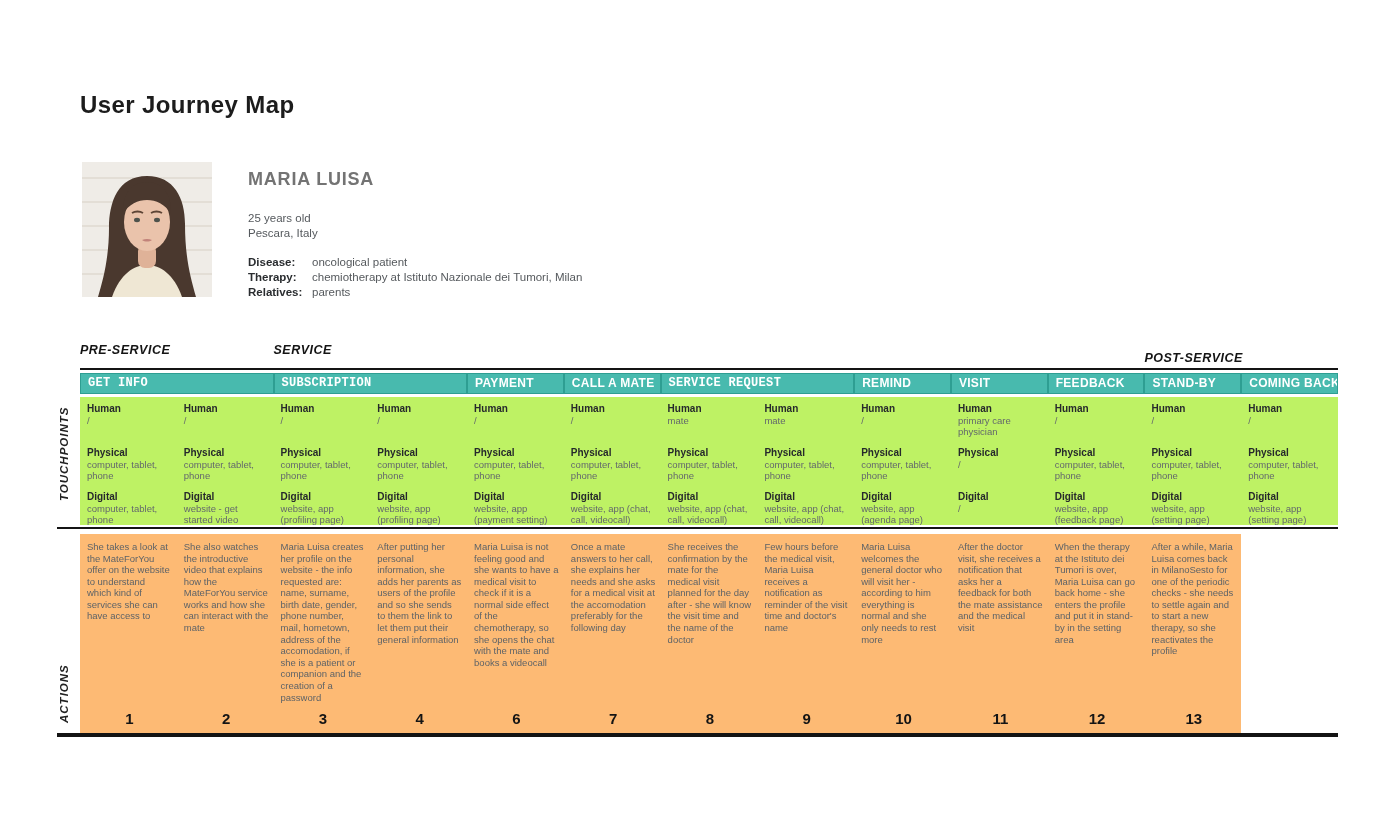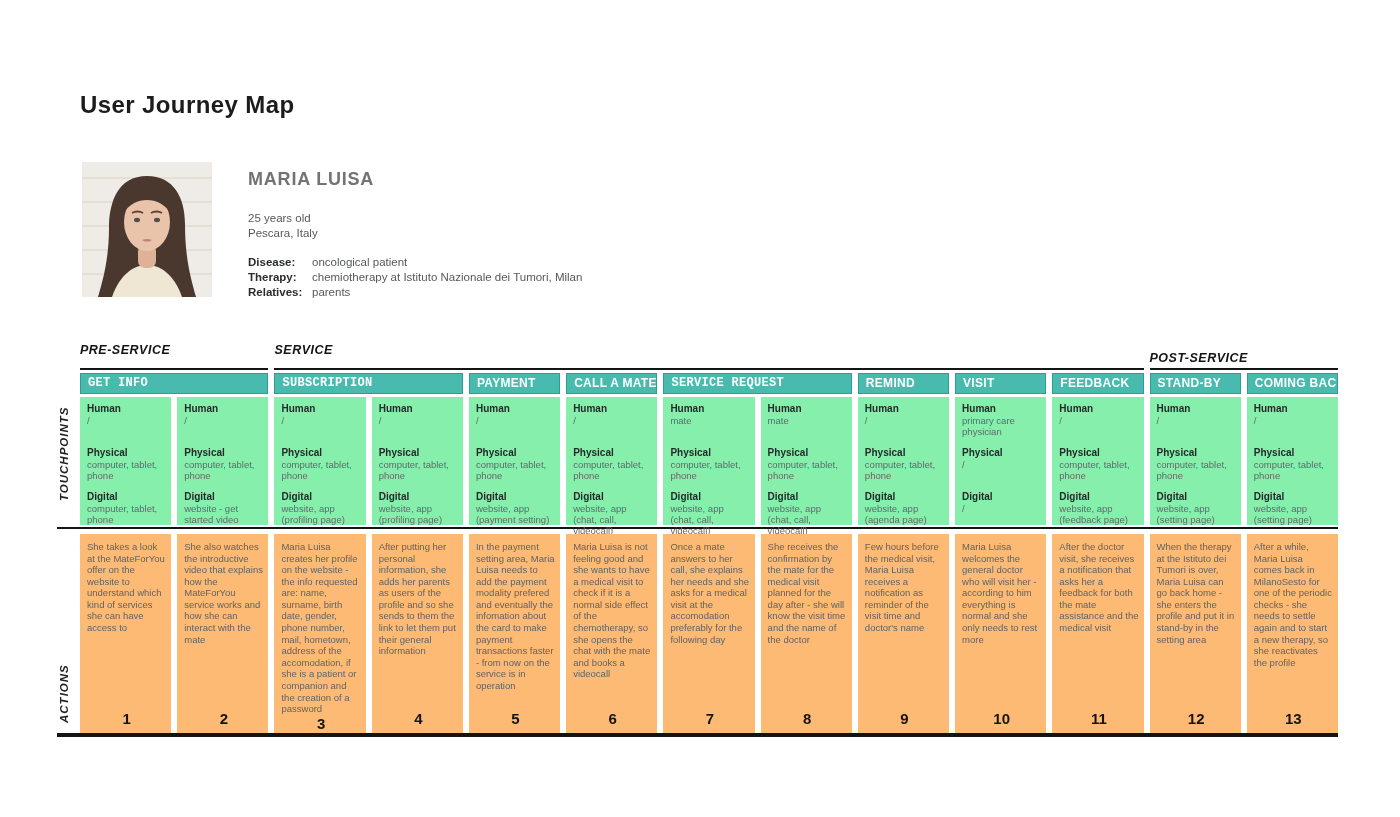--- a/index.html
+++ b/index.html
@@ -26,21 +26,21 @@
   .pname { font-size: 18px; font-weight: 700; letter-spacing: 0.8px; color: #737373; }
   .pbasic { margin-top: 21px; line-height: 15px; color: #55595d; }
   .pfields { margin-top: 14px; }
   .pfield { line-height: 15px; display: flex; }
   .plabel { font-weight: 700; color: #2a2d30; width: 64px; flex: 0 0 auto; }
   .pvalue { color: #55595d; }
 
   
   .map { position: absolute; left: 57px; top: 343px; width: 1281px; }
   .indent { margin-left: 23px; }
-  .grid13 { display: grid; grid-template-columns: repeat(13, 1fr); column-gap: 6px; }
+  .grid13 { display: grid; grid-template-columns: repeat(13, 1fr); }
 
   .phase-row { margin-bottom: 3px; }
   .phase {
     border-bottom: 2px solid #141414; padding-bottom: 3px;
     font-style: italic; font-weight: 700; font-size: 12.5px;
     letter-spacing: 0.5px; color: #141414;
   }
   .p-pre { grid-column: 1 / span 2; }
   .p-service { grid-column: 3 / span 9; }
   .p-post { grid-column: 12 / span 2; margin-top: 8px; }
@@ -48,21 +48,21 @@
   .stage-row { margin-bottom: 3px; }
   .stage {
     background: #48baae; border: 1px solid #2e9e92;
     color: #ffffff; font-weight: 700; font-size: 12px; letter-spacing: 0.3px;
     height: 21px; line-height: 19px; padding-left: 7px;
     white-space: nowrap; overflow: hidden;
   }
   .sp2 { grid-column: span 2; font-family: Liberation Mono, monospace; }
 
   .tp-cell {
-    background: #86efac; height: 128px;
+    background: #bef264; height: 128px;
     padding: 6px 5px 0 7px;
     font-size: 9.5px;
   }
   .tp-group { height: 44px; overflow: visible; }
   .tp-label { font-weight: 700; color: #26292c; font-size: 10px; margin-bottom: 1px; }
   .tp-value { color: #63686c; line-height: 1.18; }
 
   .sep { height: 2px; background: #141414; margin-top: 2px; }
   .sep.thick { height: 4px; margin-top: 0; }
 
@@ -366,24 +366,20 @@
     </div>
     <div class="action-cell">
       <div class="action-text">Maria Luisa creates her profile on the website - the info requested are: name, surname, birth date, gender, phone number, mail, hometown, address of the accomodation, if she is a patient or companion and the creation of a password</div>
       <div class="action-num">3</div>
     </div>
     <div class="action-cell">
       <div class="action-text">After putting her personal information, she adds her parents as users of the profile and so she sends to them the link to let them put their general information</div>
       <div class="action-num">4</div>
     </div>
     <div class="action-cell">
-      <div class="action-text">In the payment setting area, Maria Luisa needs to add the payment modality prefered and eventually the infomation about the card to make payment transactions faster - from now on the service is in operation</div>
-      <div class="action-num">5</div>
-    </div>
-    <div class="action-cell">
       <div class="action-text">Maria Luisa is not feeling good and she wants to have a medical visit to check if it is a normal side effect of the chemotherapy, so she opens the chat with the mate and books a videocall</div>
       <div class="action-num">6</div>
     </div>
     <div class="action-cell">
       <div class="action-text">Once a mate answers to her call, she explains her needs and she asks for a medical visit at the accomodation preferably for the following day</div>
       <div class="action-num">7</div>
     </div>
     <div class="action-cell">
       <div class="action-text">She receives the confirmation by the mate for the medical visit planned for the day after - she will know the visit time and the name of the doctor</div>
       <div class="action-num">8</div>

